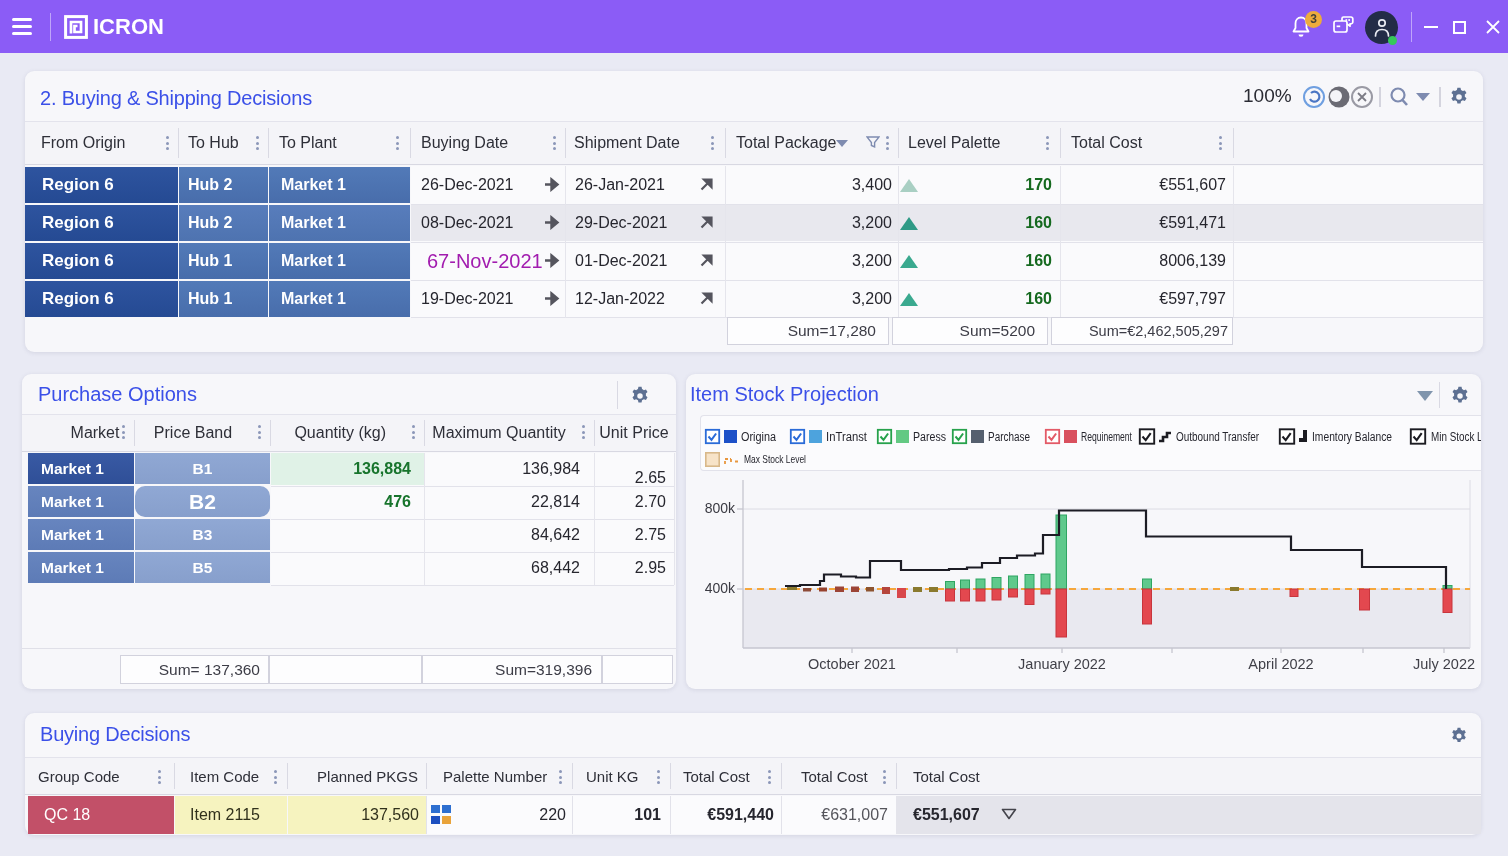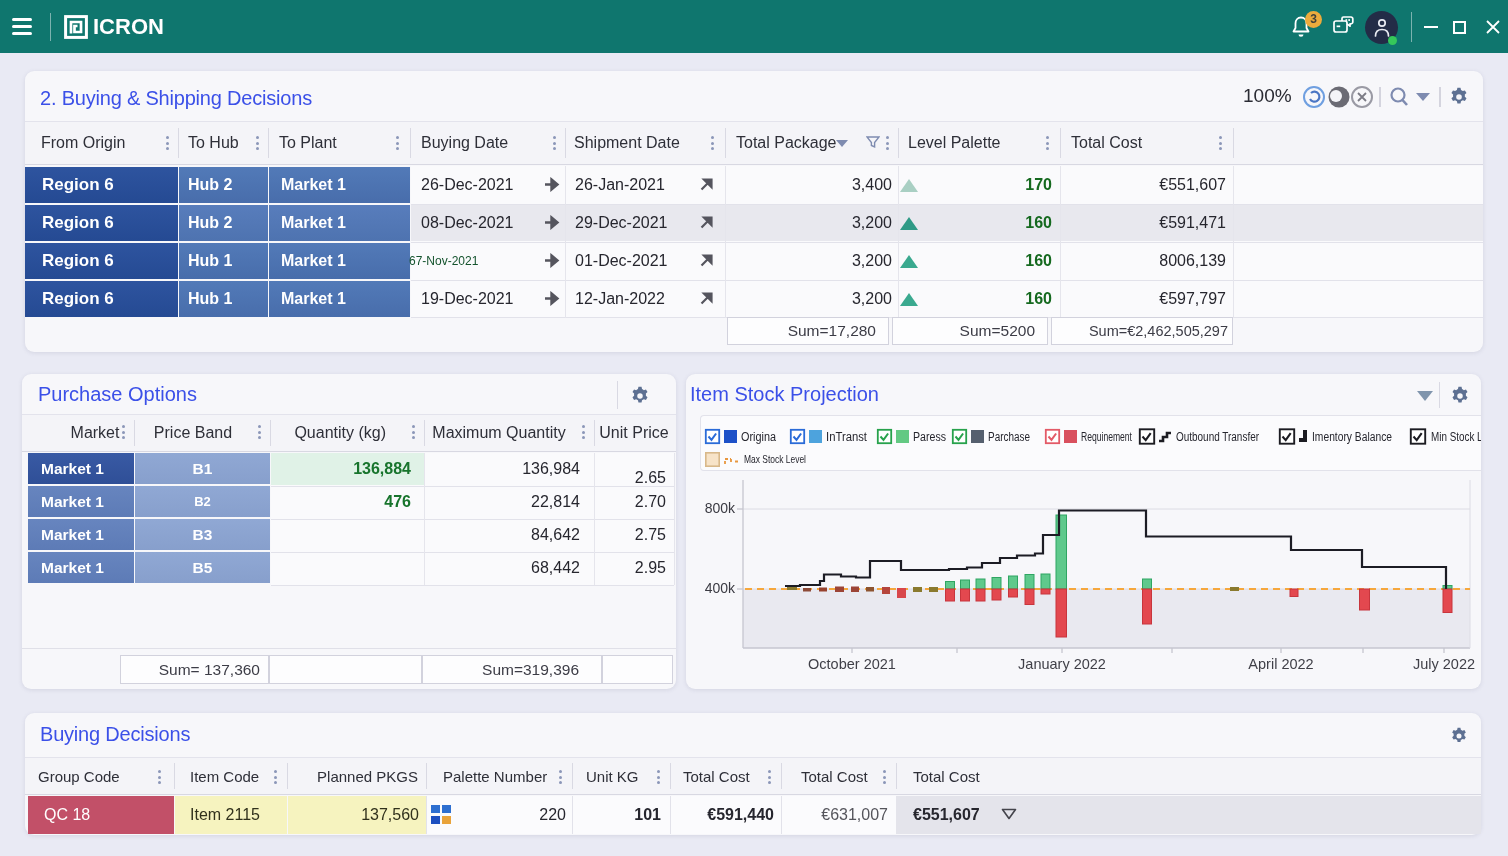--- a/index.html
+++ b/index.html
@@ -13,21 +13,21 @@
 .gear { position:absolute; }
 .vsep { position:absolute; width:1px; background:#d9d9e3; }
 .hdrcell { position:absolute; color:#2e2f38; font-size:16px; display:flex; align-items:center; }
 .bluecell { position:absolute; color:#fff; font-weight:bold; display:flex; align-items:center; }
 .numcell { position:absolute; color:#26262e; font-size:16px; display:flex; align-items:center; justify-content:flex-end; }
 .sumbox { position:absolute; background:#fdfdfe; border:1px solid #d2d2dd; color:#3c3c46; font-size:15.5px; display:flex; align-items:center; justify-content:flex-end; padding-right:12px; }
 </style>
 </head>
 <body>
 
-<div class="abs" id="topbar" style="left:0;top:0;width:1508px;height:53px;background:#0f766e;">
+<div class="abs" id="topbar" style="left:0;top:0;width:1508px;height:53px;background:#8b5cf6;">
 
   <div class="abs" style="left:12px;top:18px;width:20px;height:17px;">
     <div style="height:2.5px;background:#fff;border-radius:2px;"></div>
     <div style="height:2.5px;background:#fff;border-radius:2px;margin-top:4.6px;"></div>
     <div style="height:2.5px;background:#fff;border-radius:2px;margin-top:4.6px;"></div>
   </div>
   <div class="abs" style="left:50px;top:13px;width:1px;height:28px;background:rgba(255,255,255,0.45);"></div>
 
   <svg class="abs" style="left:64px;top:15px;" width="24" height="24" viewBox="0 0 24 24">
     <rect x="1.6" y="1.6" width="20.8" height="20.8" fill="none" stroke="#fff" stroke-width="3"></rect>
@@ -177,21 +177,21 @@
   <div class="bluecell" style="left:25px;top:243px;width:153px;height:36px;background:linear-gradient(180deg,#2e549f 0%,#254a93 100%);font-size:17px;padding-left:17px;">Region 6</div>
   <div class="bluecell" style="left:179px;top:243px;width:89px;height:36px;background:linear-gradient(180deg,#527ab8 0%,#486dab 100%);font-size:16px;padding-left:9px;">Hub 1</div>
   <div class="bluecell" style="left:269px;top:243px;width:141px;height:36px;background:linear-gradient(180deg,#527ab8 0%,#486dab 100%);font-size:16px;padding-left:12px;">Market 1</div>
 
   <div class="bluecell" style="left:25px;top:281px;width:153px;height:36px;background:linear-gradient(180deg,#2e549f 0%,#254a93 100%);font-size:17px;padding-left:17px;">Region 6</div>
   <div class="bluecell" style="left:179px;top:281px;width:89px;height:36px;background:linear-gradient(180deg,#527ab8 0%,#486dab 100%);font-size:16px;padding-left:9px;">Hub 1</div>
   <div class="bluecell" style="left:269px;top:281px;width:141px;height:36px;background:linear-gradient(180deg,#527ab8 0%,#486dab 100%);font-size:16px;padding-left:12px;">Market 1</div>
 
   <div class="abs" style="left:421px;top:167px;height:36px;font-size:16px;color:#26262e;display:flex;align-items:center;">26-Dec-2021</div>
   <div class="abs" style="left:421px;top:205px;height:36px;font-size:16px;color:#26262e;display:flex;align-items:center;">08-Dec-2021</div>
-  <div class="abs" style="left:409px;top:243px;height:36px;font-size:12px;color:#14532d;display:flex;align-items:center;">67-Nov-2021</div>
+  <div class="abs" style="left:427px;top:243px;height:36px;font-size:20px;color:#a21caf;display:flex;align-items:center;">67-Nov-2021</div>
   <div class="abs" style="left:421px;top:281px;height:36px;font-size:16px;color:#26262e;display:flex;align-items:center;">19-Dec-2021</div>
 
   <svg class="abs" style="left:544px;top:177px;" width="17" height="15" viewBox="0 0 17 15">
       <path d="M1 7.5 H11 M7.5 2.5 L13.5 7.5 L7.5 12.5 Z" fill="#55555e" stroke="#55555e" stroke-width="2.4"></path>
     </svg>
   <svg class="abs" style="left:544px;top:215px;" width="17" height="15" viewBox="0 0 17 15">
       <path d="M1 7.5 H11 M7.5 2.5 L13.5 7.5 L7.5 12.5 Z" fill="#55555e" stroke="#55555e" stroke-width="2.4"></path>
     </svg>
   <svg class="abs" style="left:544px;top:253px;" width="17" height="15" viewBox="0 0 17 15">
       <path d="M1 7.5 H11 M7.5 2.5 L13.5 7.5 L7.5 12.5 Z" fill="#55555e" stroke="#55555e" stroke-width="2.4"></path>
@@ -289,42 +289,42 @@
   <div class="abs" style="left:271px;top:584.5px;width:403px;height:1px;background:#e2e2ea;"></div>
   <div class="abs" style="left:424px;top:453px;width:1px;height:132px;background:#e5e5ec;"></div>
   <div class="abs" style="left:594px;top:453px;width:1px;height:132px;background:#e5e5ec;"></div>
   <div class="abs" style="left:674px;top:453px;width:1px;height:132px;background:#e5e5ec;"></div>
 
   <div class="bluecell" style="left:28px;top:453px;width:106px;height:31px;background:linear-gradient(180deg,#395aa4 0%,#2f4f97 100%);font-size:15.5px;padding-left:13px;">Market 1</div>
   <div class="bluecell" style="left:28px;top:486px;width:106px;height:31px;background:linear-gradient(180deg,#6785bf 0%,#5d7bb6 100%);font-size:15.5px;padding-left:13px;">Market 1</div>
   <div class="bluecell" style="left:28px;top:519px;width:106px;height:31px;background:linear-gradient(180deg,#6785bf 0%,#5d7bb6 100%);font-size:15.5px;padding-left:13px;">Market 1</div>
   <div class="bluecell" style="left:28px;top:552px;width:106px;height:31px;background:linear-gradient(180deg,#6785bf 0%,#5d7bb6 100%);font-size:15.5px;padding-left:13px;">Market 1</div>
   <div class="bluecell" style="left:135px;top:453px;width:135px;height:31px;background:linear-gradient(180deg,#90a8d4 0%,#879fcc 100%);font-size:15.5px;justify-content:center;">B1</div>
-  <div class="bluecell" style="left:135px;top:486px;width:135px;height:31px;background:linear-gradient(180deg,#90a8d4 0%,#879fcc 100%);font-size:13px;justify-content:center;">B2</div>
+  <div class="bluecell" style="left:135px;top:486px;width:135px;height:31px;background:linear-gradient(180deg,#90a8d4 0%,#879fcc 100%);font-size:21px;justify-content:center;border-radius:10px;">B2</div>
   <div class="bluecell" style="left:135px;top:519px;width:135px;height:31px;background:linear-gradient(180deg,#90a8d4 0%,#879fcc 100%);font-size:15.5px;justify-content:center;">B3</div>
   <div class="bluecell" style="left:135px;top:552px;width:135px;height:31px;background:linear-gradient(180deg,#90a8d4 0%,#879fcc 100%);font-size:15.5px;justify-content:center;">B5</div>
 
   <div class="abs" style="left:271px;top:453px;width:153px;height:32px;background:#e0f2e7;"></div>
   <div class="numcell" style="left:271px;top:453px;width:140px;height:32px;font-weight:bold;color:#17742c;">136,884</div>
   <div class="numcell" style="left:271px;top:486px;width:140px;height:32px;font-weight:bold;color:#17742c;">476</div>
 
   <div class="numcell" style="left:424px;top:453px;width:156px;height:32px;">136,984</div>
   <div class="numcell" style="left:424px;top:486px;width:156px;height:32px;">22,814</div>
   <div class="numcell" style="left:424px;top:519px;width:156px;height:32px;">84,642</div>
   <div class="numcell" style="left:424px;top:552px;width:156px;height:32px;">68,442</div>
 
   <div class="numcell" style="left:594px;top:453px;width:72px;height:49px;">2.65</div>
   <div class="numcell" style="left:594px;top:486px;width:72px;height:32px;">2.70</div>
   <div class="numcell" style="left:594px;top:519px;width:72px;height:32px;">2.75</div>
   <div class="numcell" style="left:594px;top:552px;width:72px;height:32px;">2.95</div>
 
   <div class="abs" style="left:22px;top:648px;width:654px;height:1px;background:#e0e0e8;"></div>
   <div class="sumbox" style="left:120px;top:655px;width:149px;height:29px;justify-content:flex-end;padding-right:8px;">Sum= 137,360</div>
   <div class="sumbox" style="left:269px;top:655px;width:153px;height:29px;"></div>
-  <div class="sumbox" style="left:422px;top:655px;width:180px;height:29px;justify-content:flex-end;padding-right:22px;">Sum=319,396</div>
+  <div class="sumbox" style="left:422px;top:655px;width:180px;height:29px;justify-content:flex-end;padding-right:9px;">Sum=319,396</div>
   <div class="sumbox" style="left:602px;top:655px;width:71px;height:29px;"></div>
 </div>
 
 <div class="card" id="card3" style="left:686px;top:374px;width:795px;height:315px;"></div>
 <div class="ctitle" style="left:690px;top:383px;font-size:20px;">Item Stock Projection</div>
 <div id="c3body">
 
   <div class="abs" style="left:1417px;top:391px;width:0;height:0;border-left:8px solid transparent;border-right:8px solid transparent;border-top:10px solid #8095ad;"></div>
   <div class="vsep" style="left:1439px;top:382px;height:26px;"></div>
   <svg class="gear" style="left:1449px;top:385px;" width="22" height="22" viewBox="0 0 24 24">

